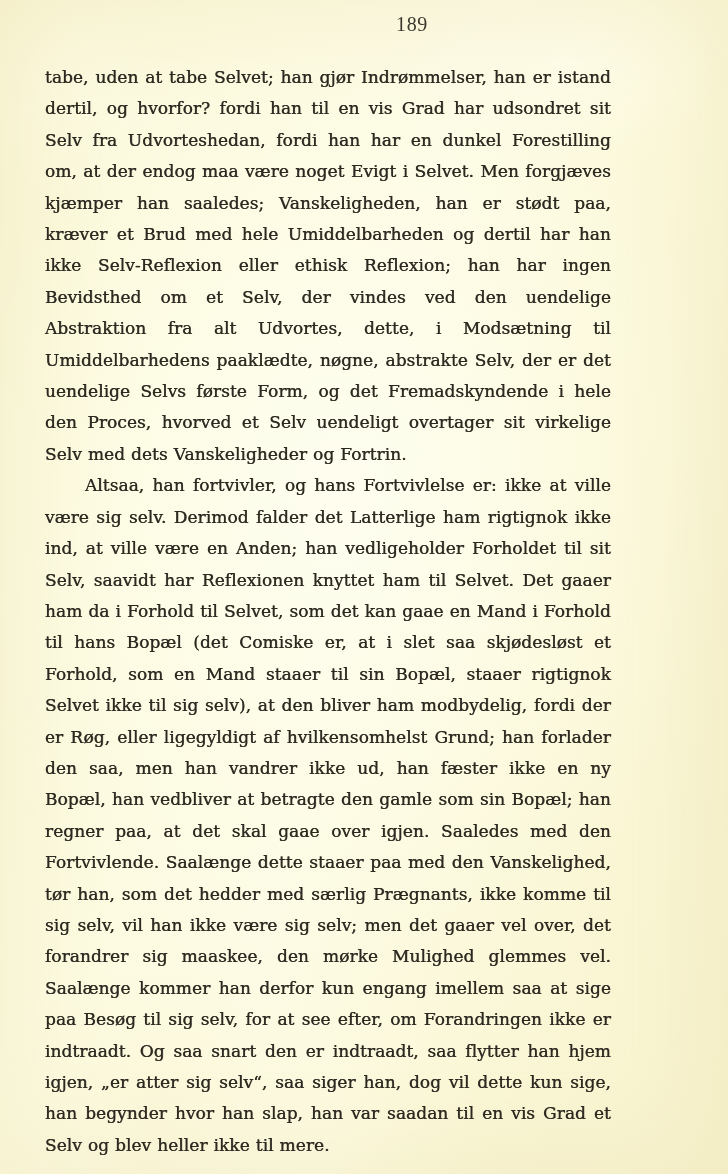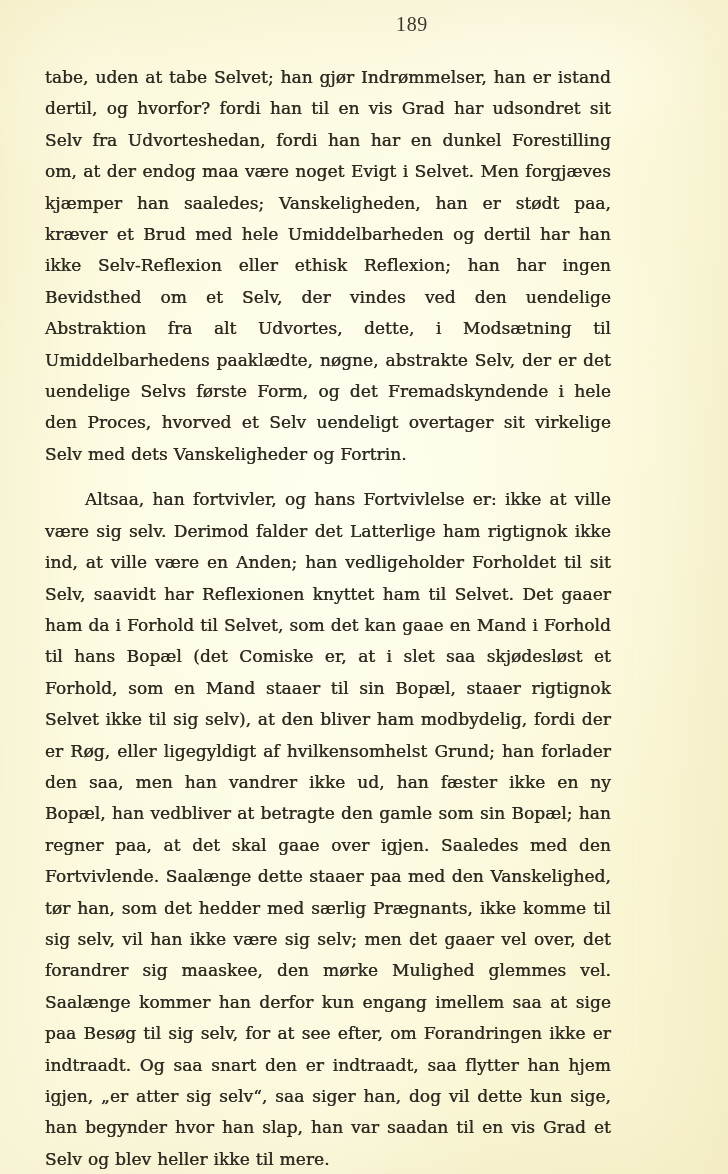--- a/index.html
+++ b/index.html
@@ -89,21 +89,21 @@
     word-spacing: 0.5px;
     letter-spacing: 0.05px;
     
     text-shadow:
       0.35px 0 0 rgba(47,43,35,0.55),
      -0.3px 0 0 rgba(47,43,35,0.30),
       0 0.3px 0 rgba(47,43,35,0.25);
     font-synthesis: none;
   }
   p.para + p.para {
-    margin-top: 14px;
+    margin-top: 0;
   }
   p.indent {
     text-indent: 40px;
   }
   
   p.para:last-child {
     text-align-last: left;
   }
   
   .textblock p.para {

